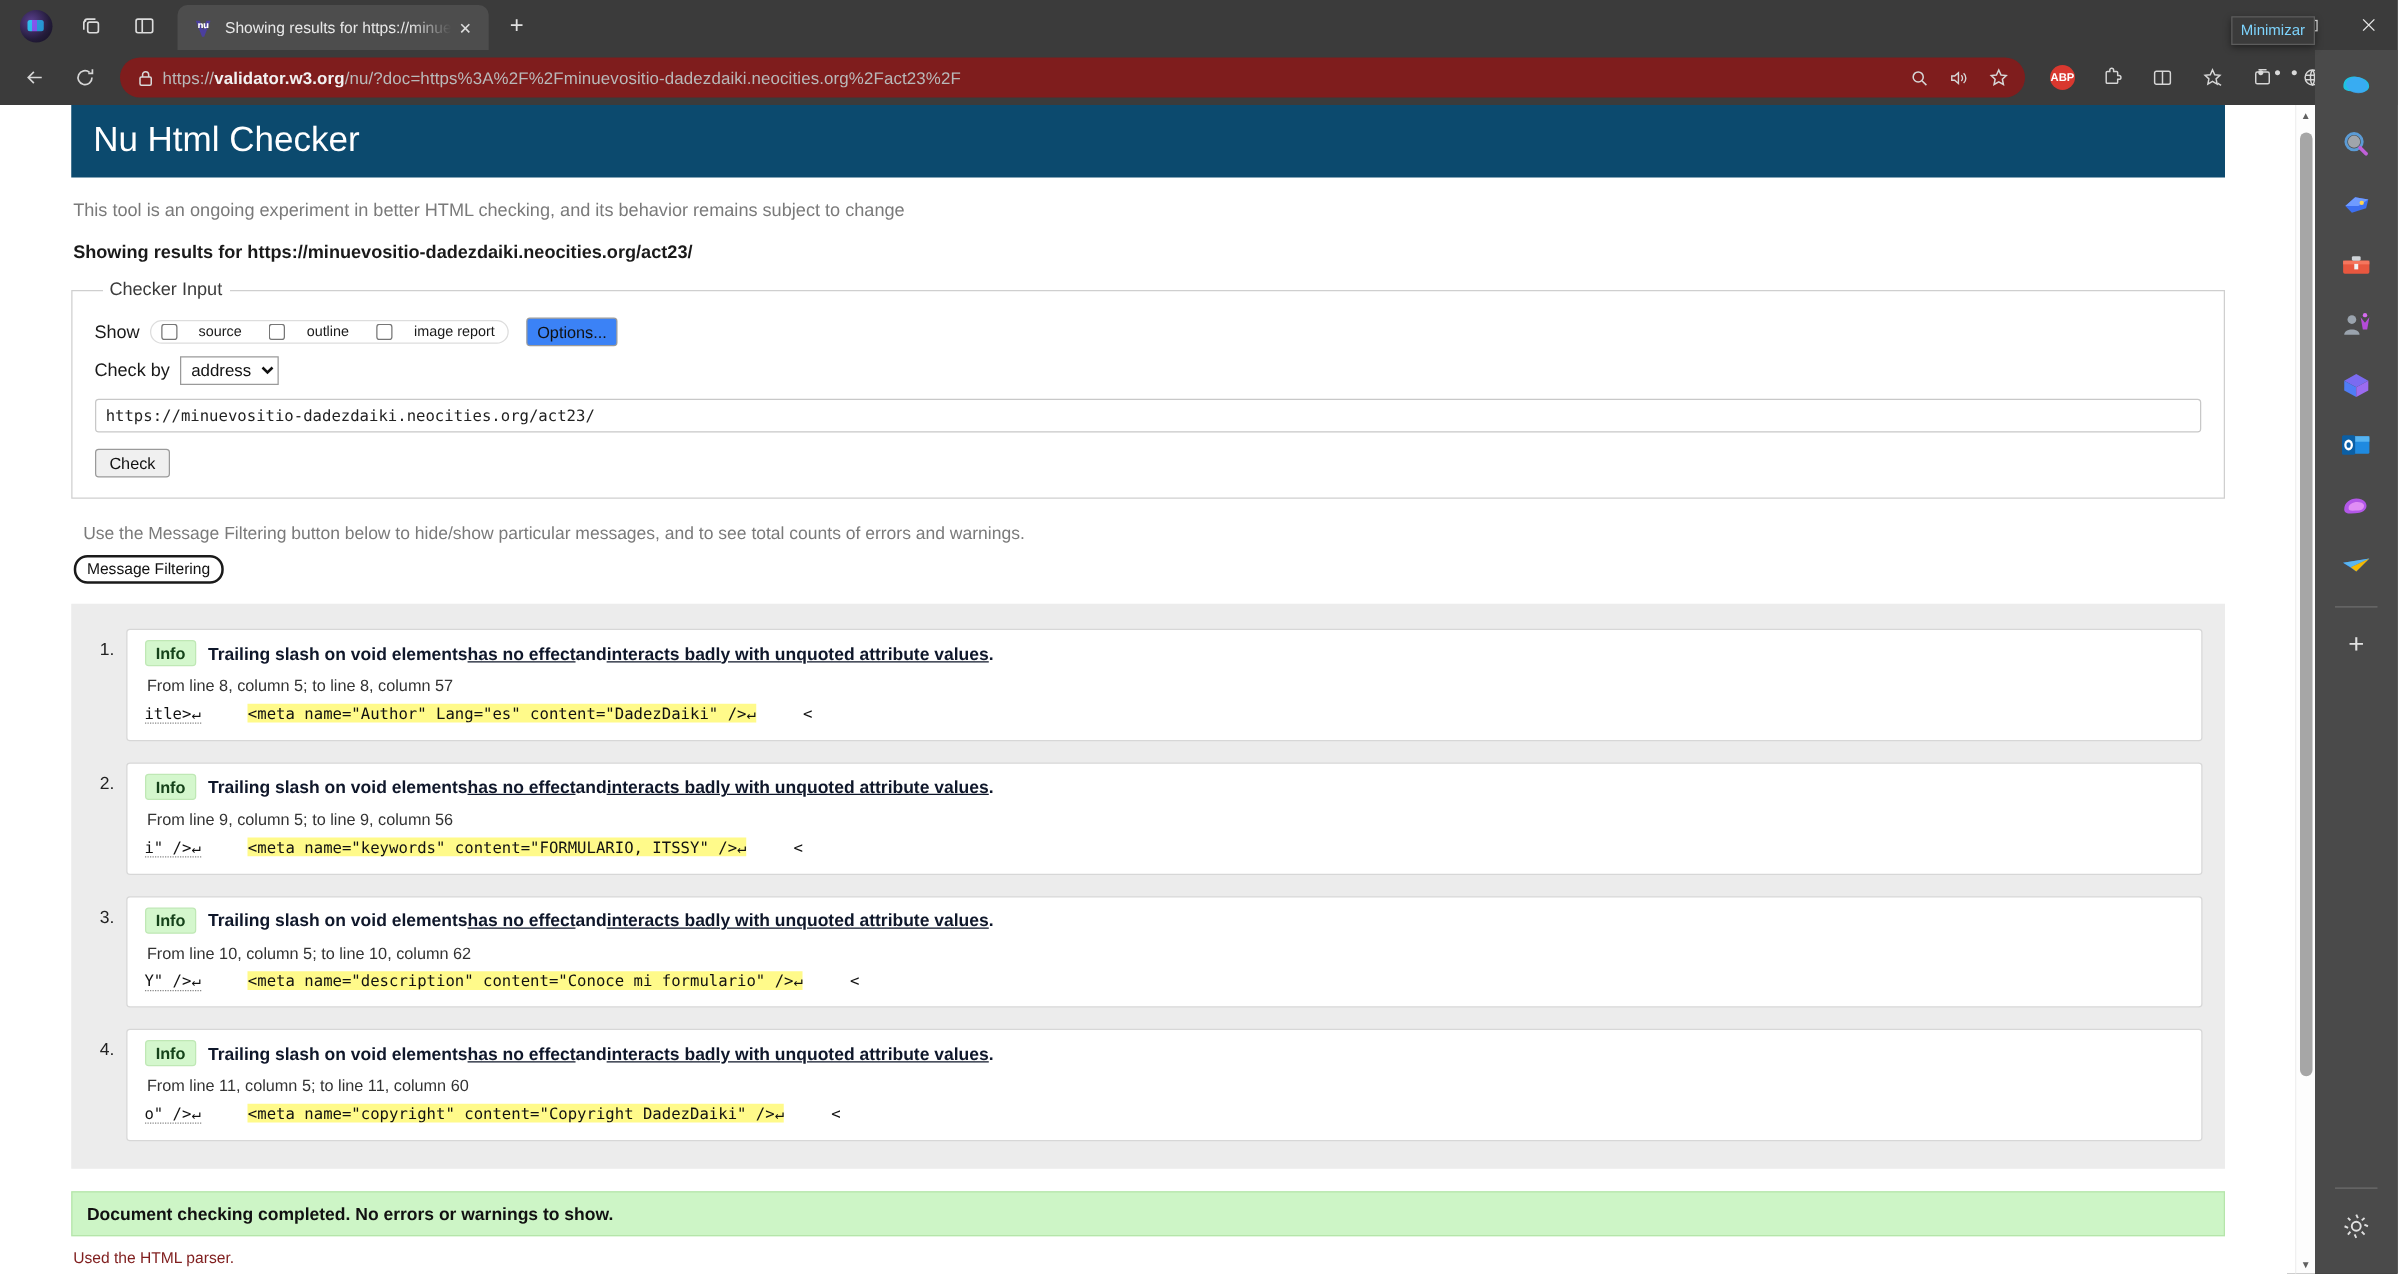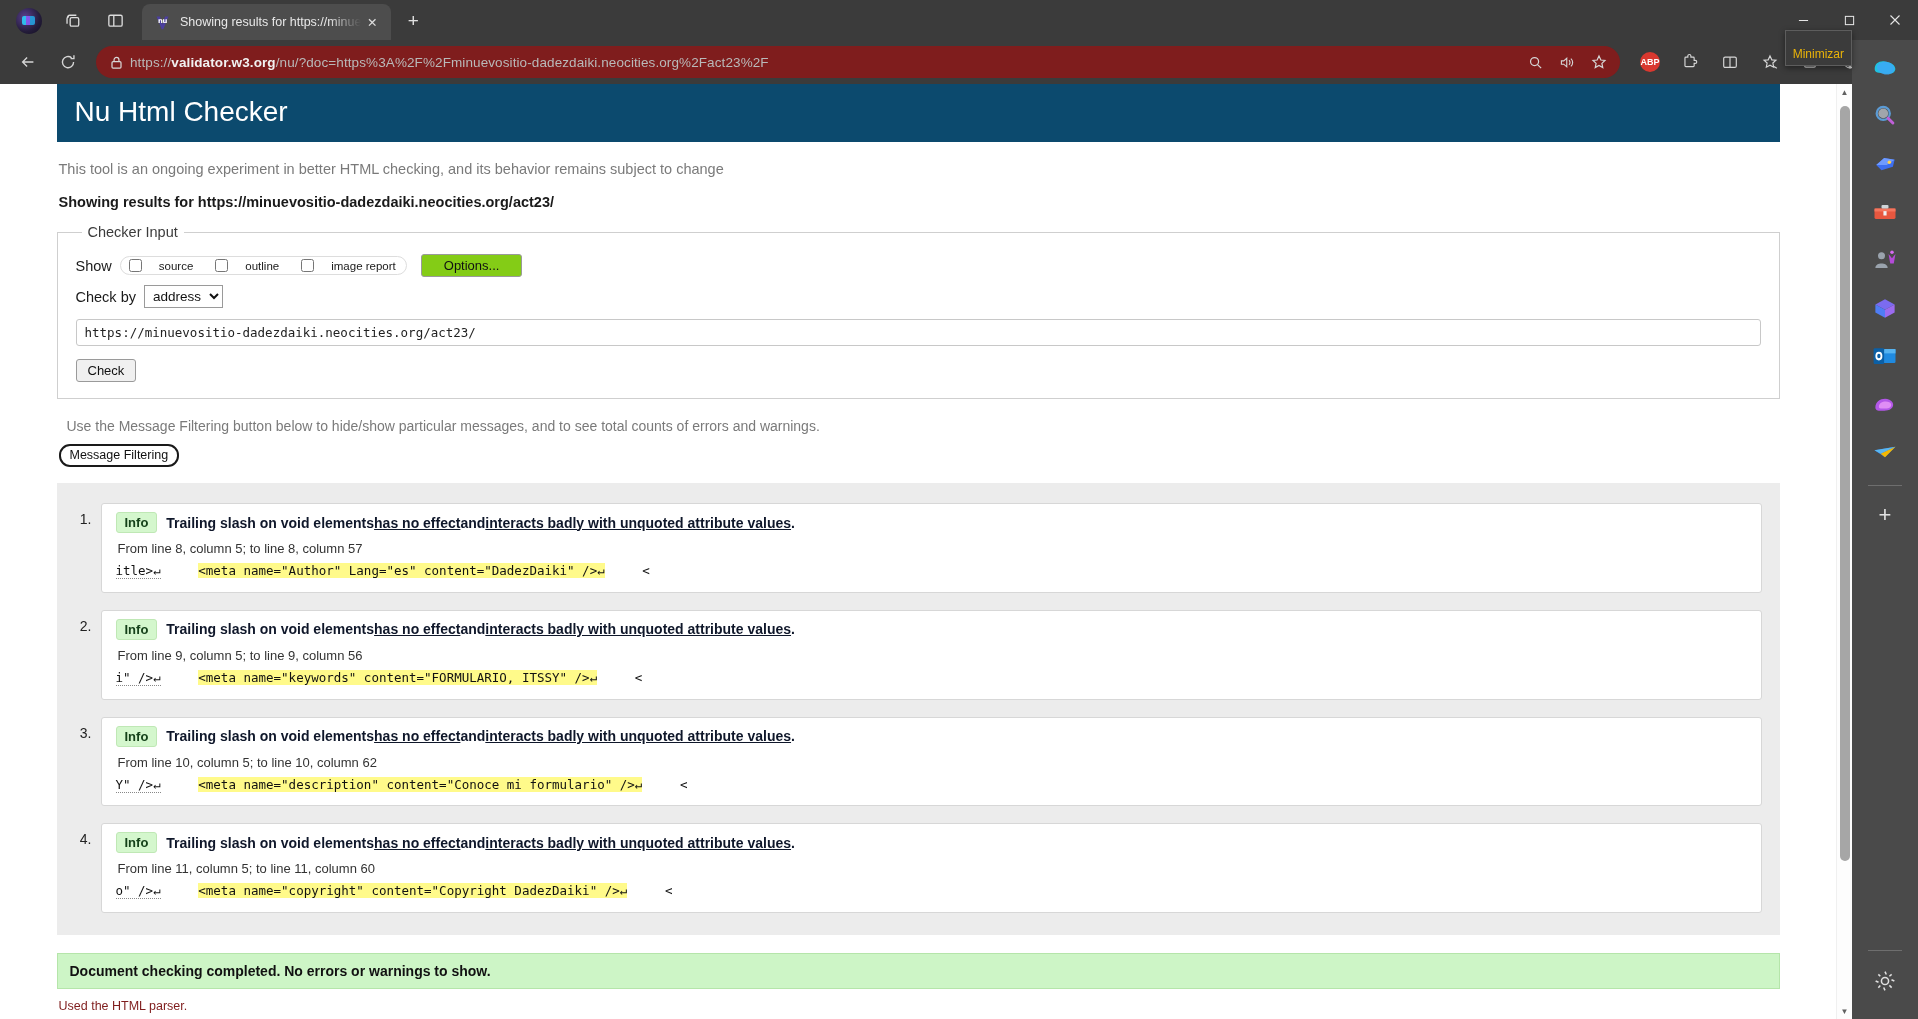--- a/index.html
+++ b/index.html
@@ -66,23 +66,23 @@
 
   .win-controls {
     position: absolute; right: 0; top: 0; height: 40px; display: flex;
   }
   .win-btn {
     width: 46px; height: 40px; display:flex; align-items:center; justify-content:center;
     color: #e6e6e6;
   }
 
   .tooltip {
-    position: absolute; right: 66px; top: 30px;
+    position: absolute; right: 66px; top: 13px;
     background: #3b3b3b; border: 1px solid #5d5d5d;
-    color: #eab308; font-size: 12px; padding: 16px 7px 4px 7px;
+    color: #7dd3fc; font-size: 12px; padding: 3px 7px 4px 7px;
     z-index: 60; white-space: nowrap; box-shadow: 0 2px 6px rgba(0,0,0,.45);
   }
 
   .navbar {
     height: 44px; background: #3b3b3b; display: flex; align-items: center;
     padding: 0 8px;
   }
   .nav-btn {
     width: 34px; height: 34px; border-radius: 4px; flex: none;
     display: flex; align-items: center; justify-content: center; color: #d6d6d6;
@@ -155,22 +155,22 @@
   .row { display: flex; align-items: center; margin-top: 8px; }
   .row .lbl { font-size: 14.5px; color: #1a1a1a; margin-right: 8px; }
   .showfields {
     display: flex; align-items: center; border: 1px solid #ddd; border-radius: 12px;
     padding: 2px 10px 2px 8px; gap: 22px;
   }
   .cbx { display: flex; align-items: center; gap: 17px; font-size: 11.5px; color: #1a1a1a; }
   .cbx input[type=checkbox]{ width: 13px; height: 13px; margin: 0; }
   .btn {
     font-family: "Liberation Sans", sans-serif; font-size: 13px;
-    background: #84cc16; border: 1px solid #9a9a9a; border-radius: 3px;
-    padding: 3px 22px; color: #111; margin-left: 14px;
+    background: #3b82f6; border: 1px solid #9a9a9a; border-radius: 3px;
+    padding: 3px 8px; color: #111; margin-left: 14px;
   }
   select.cbsel {
     font-family: "Liberation Sans", sans-serif; font-size: 13.5px;
     border: 1px solid #9a9a9a; background: #fff; padding: 2px 4px; color:#111;
   }
   .addr-input {
     width: 100%; margin-top: 11px; padding: 5px 8px;
     font-family: "DejaVu Sans Mono", monospace; font-size: 12.5px;
     border: 1px solid #c8c8c8; border-radius: 3px; color: #222; background:#fff;
   }

